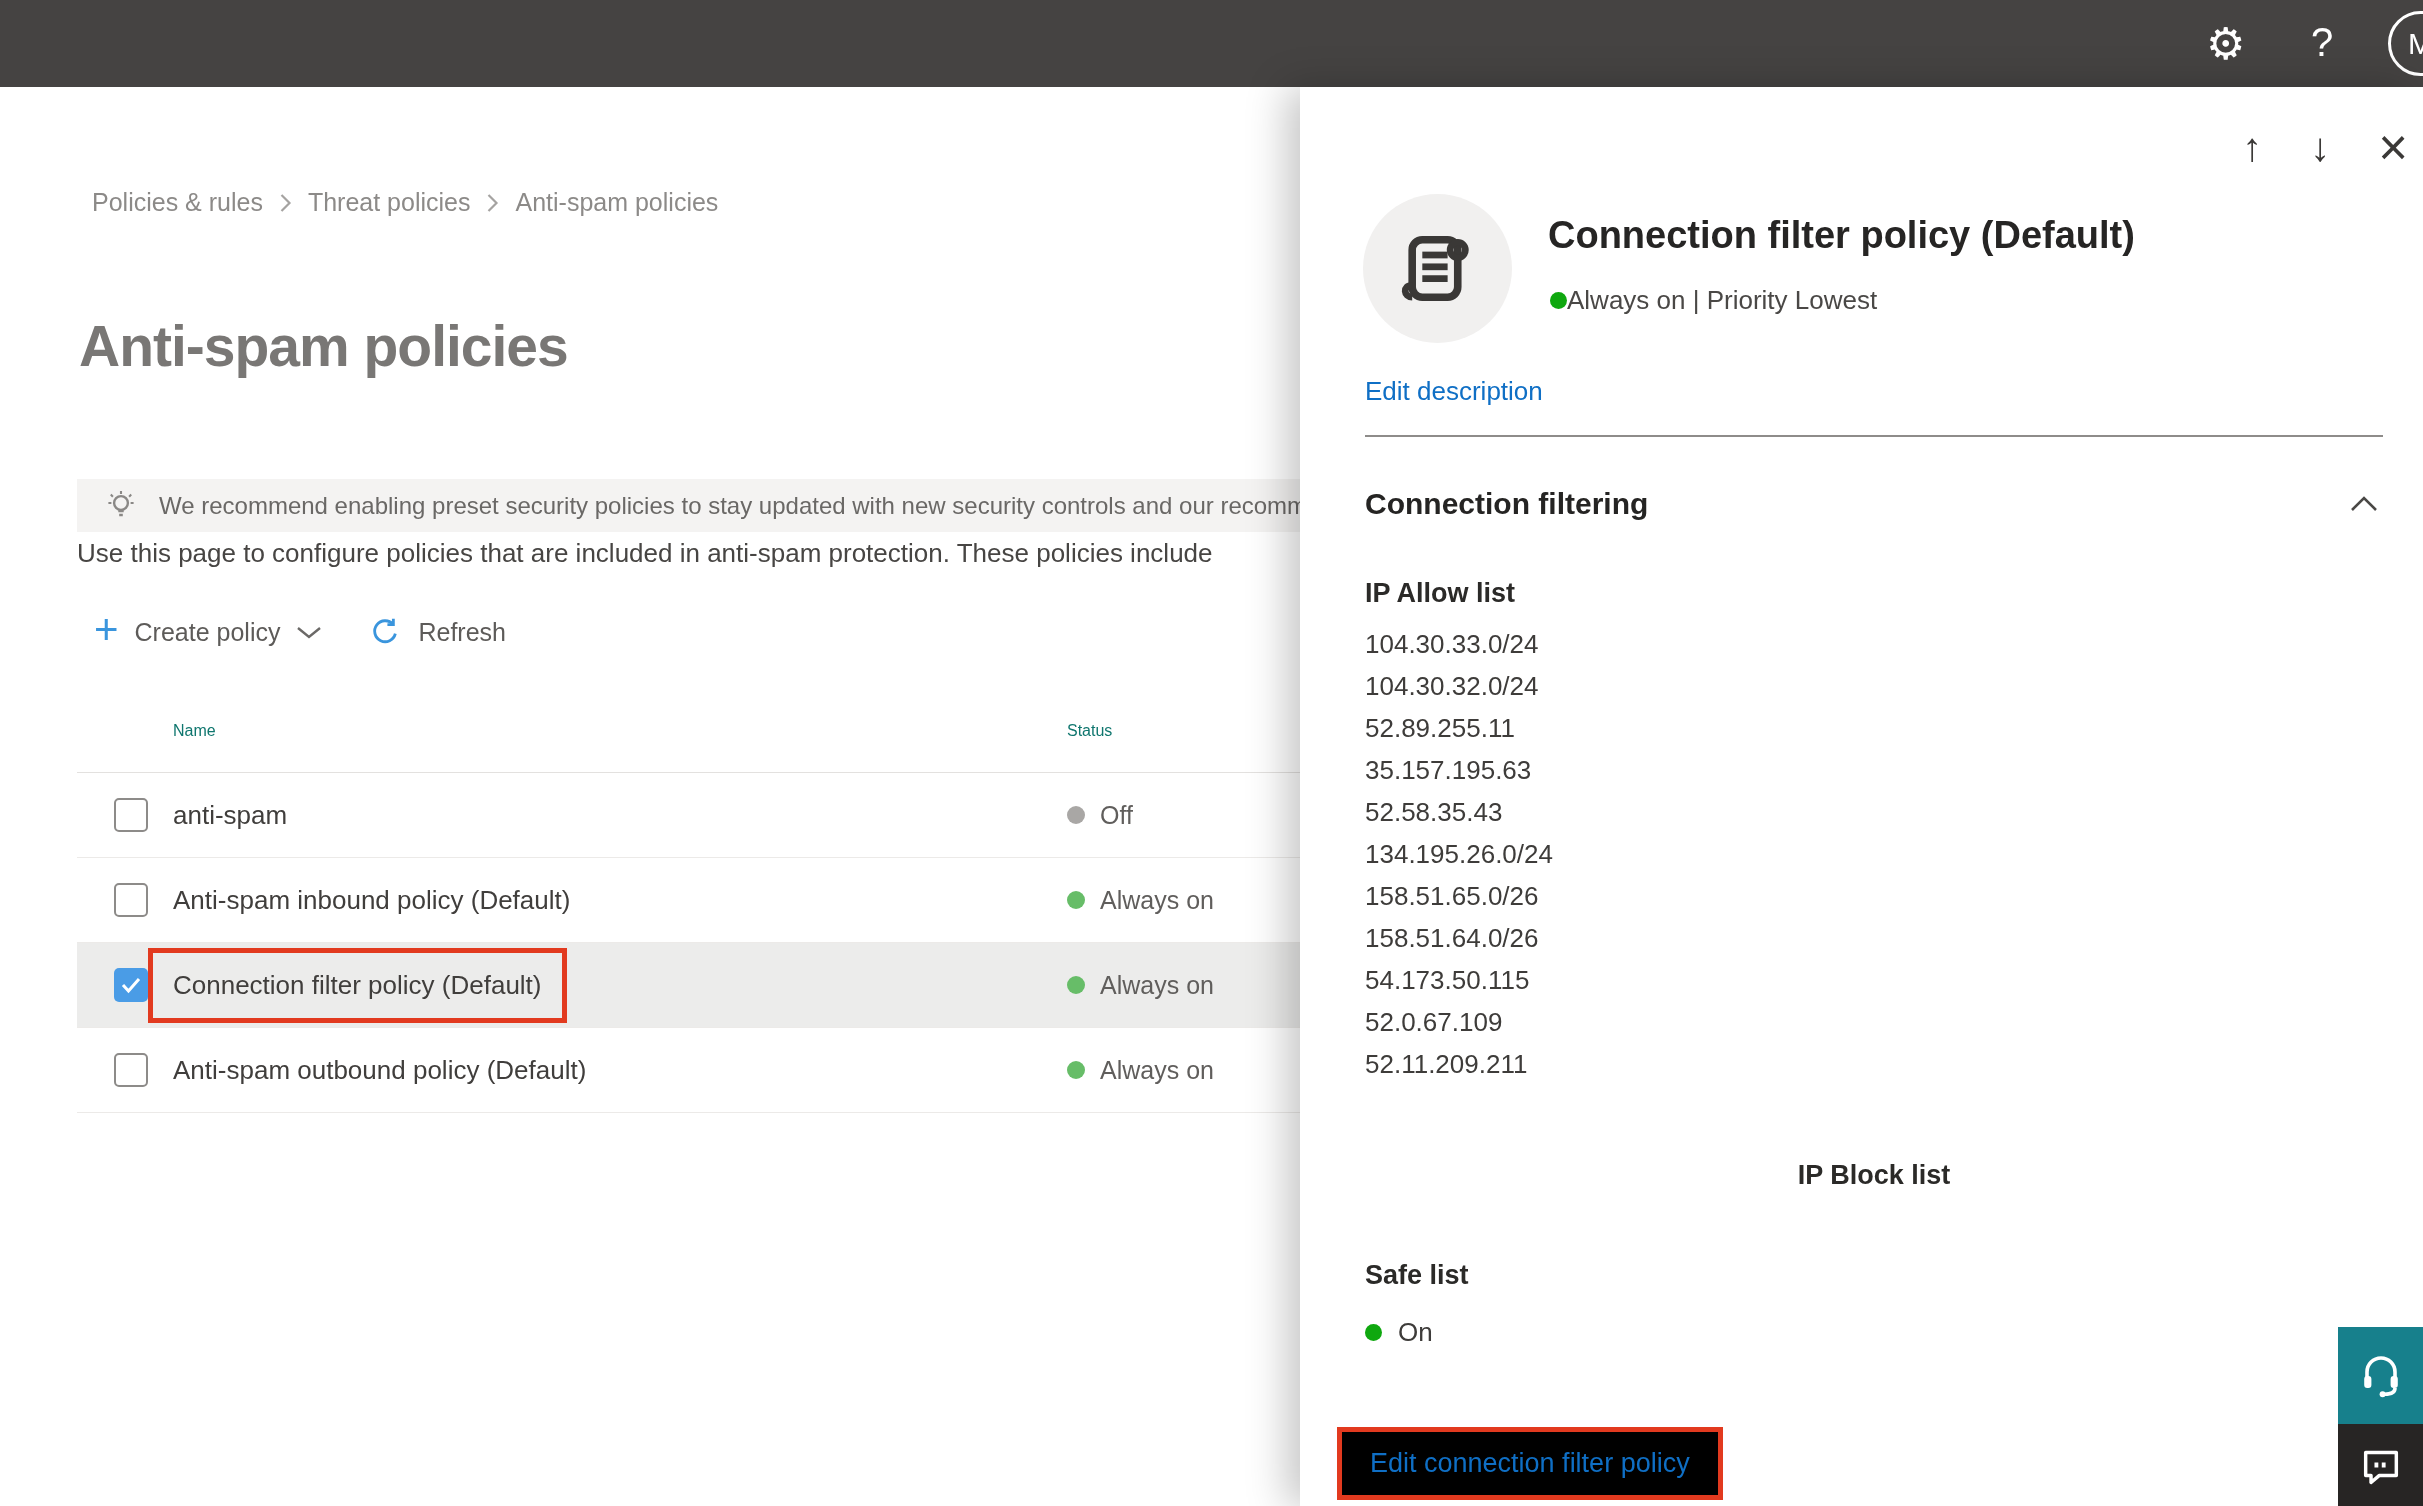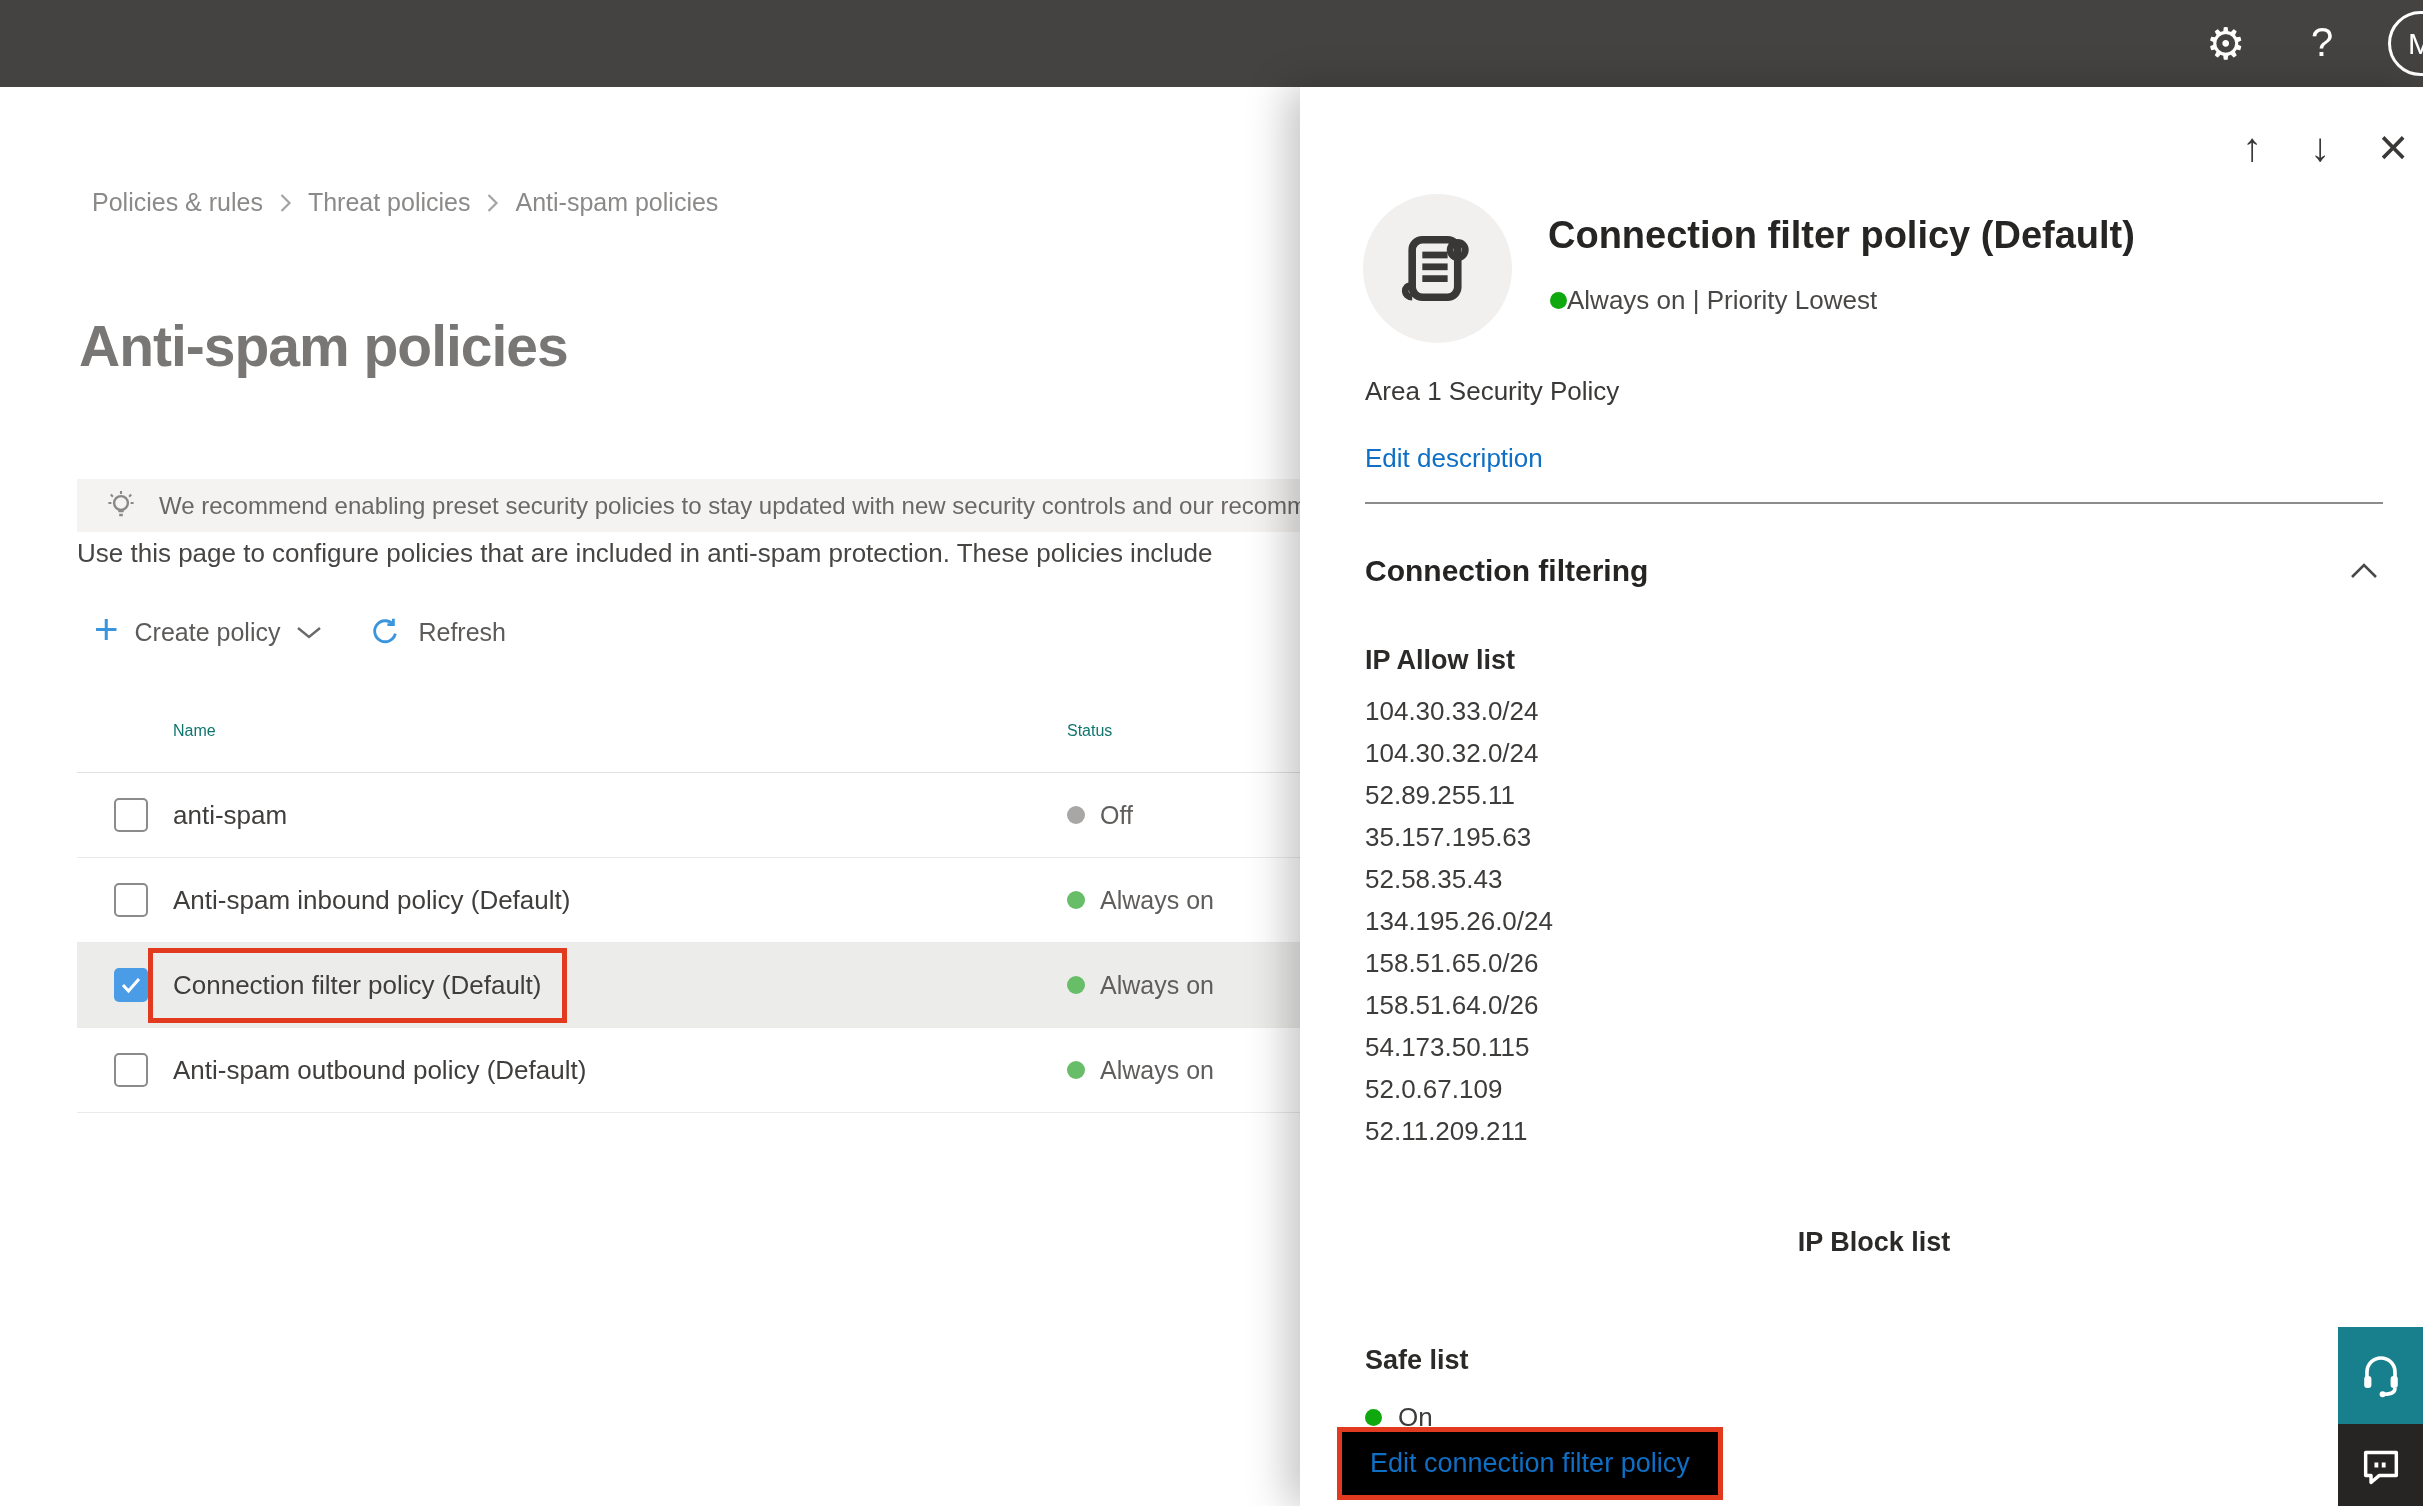--- a/index.html
+++ b/index.html
@@ -68,21 +68,21 @@
   .p-link{font-size:26px;color:#0f6fc5;text-decoration:none;cursor:pointer;display:inline-block;}
   .p-divider{border:none;border-top:2px solid #8e8c8a;margin:28px 0 0 0;}
   .section-head{display:flex;align-items:center;justify-content:space-between;margin-top:50px;}
   .section-head .sh-label{font-size:30px;font-weight:700;color:#252423;}
   .chev-up{cursor:pointer;margin-right:4px;}
   .sub-head{font-size:27px;font-weight:700;color:#2b2a28;margin:0;}
   .h-allow{margin-top:57px;}
   .ip-list{margin-top:14px;}
   .ip{font-size:26px;color:#3e3c3a;line-height:42px;}
   .h-block{margin-top:75px;text-align:center;}
-  .h-safe{margin-top:87px;}
+  .h-safe{margin-top:69px;}
   .on-row{display:flex;align-items:center;gap:16px;margin-top:26px;font-size:26px;color:#3e3c3a;}
   .edit-callout{position:absolute;left:37px;top:1340px;border:5px solid #e23a1f;padding:16px 28px;background:#000000;}
   .edit-callout a{font-size:27px;}
 
   
   .fab{position:absolute;left:2338px;width:85px;border:none;cursor:pointer;display:flex;
        align-items:center;justify-content:center;padding:0;}
   .fab-support{top:1327px;height:97px;background:#17808c;}
   .fab-feedback{top:1424px;height:83px;background:#272524;}
 </style>
@@ -223,21 +223,20 @@
     </div>
 
     <h2 class="panel-title">Connection filter policy (Default)</h2>
 
     <div class="panel-status">
       <span class="dot on-bright"></span>
       <span>Always on | Priority Lowest</span>
     </div>
 
     <div class="panel-body">
-      <p class="p-desc">Area 1 Security Policy</p>
       <a class="p-link">Edit description</a>
       <hr class="p-divider">
 
       <div class="section-head">
         <span class="sh-label">Connection filtering</span>
         <svg class="chev-up" width="30" height="18" viewBox="0 0 30 18">
             <polyline points="3,15 15,3 27,15" fill="none" stroke="#4a4846" stroke-width="2.6"></polyline>
           </svg>
       </div>
 

